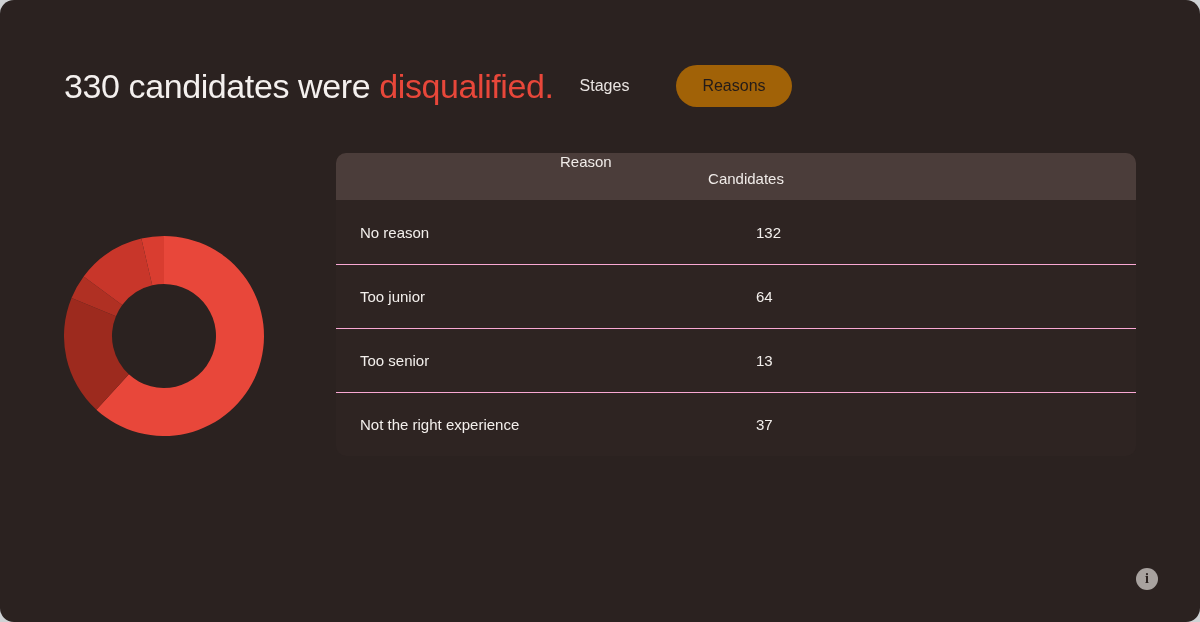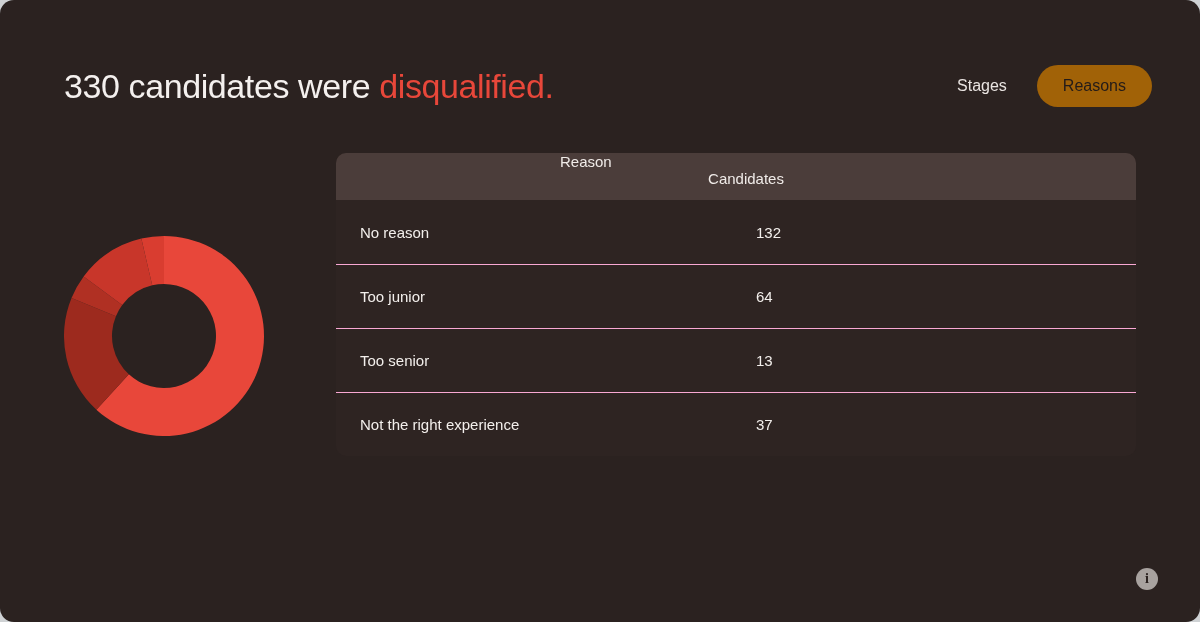--- a/index.html
+++ b/index.html
@@ -23,36 +23,36 @@
 
   
   #header {
     position: absolute;
     top: 58px;
     left: 64px;
     right: 48px;
     height: 56px;
     display: flex;
     align-items: center;
-    justify-content: space-between;
+    justify-content: flex-start;
   }
 
   #page-title {
     font-size: 34px;
     font-weight: 400;
     letter-spacing: -0.4px;
     color: #f4f0ee;
     white-space: nowrap;
   }
   #page-title .accent { color: #e8473a; }
 
   #view-toggle {
     display: flex;
     align-items: center;
-    gap: 4px;
+    gap: 21px;
   }
 
   .toggle-btn {
     font-size: 16px;
     font-family: "Liberation Sans", sans-serif;
     border: none;
     cursor: pointer;
     padding: 13px 26px;
     border-radius: 999px;
     background: transparent;

